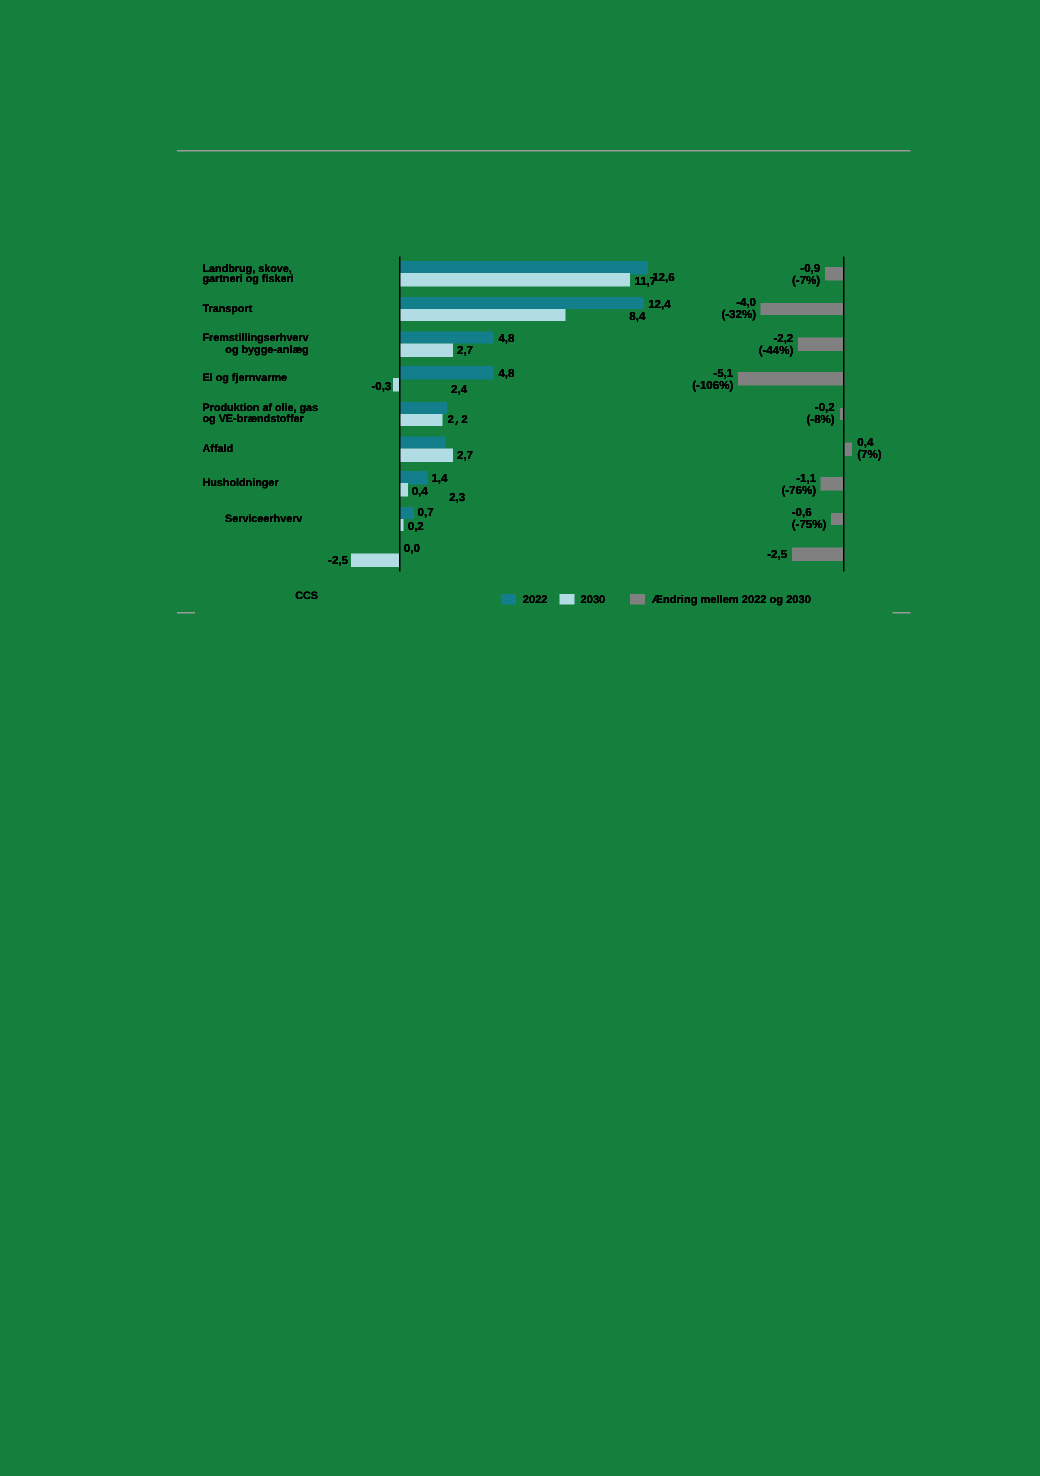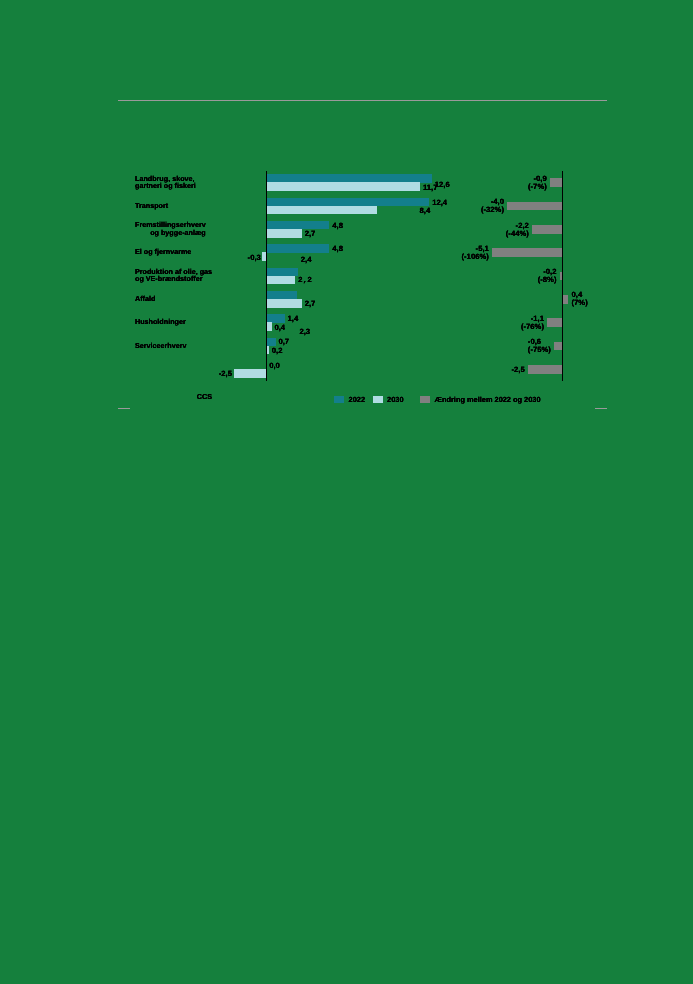--- a/index.html
+++ b/index.html
@@ -58,21 +58,21 @@
           <div>Produktion af olie, gas</div>
           <div>og VE-brændstoffer</div>
         </div>
     </div>
     <div class="lbl cat" style="top: 294.9px;">
       <div>Affald</div>
     </div>
     <div class="lbl cat" style="top: 318.2px;">
       <div>Husholdninger</div>
     </div>
-    <div class="lbl cat" style="top: 341.5px;">
+    <div class="lbl cat" style="top: 341.5px; margin-left: 15px;">
       <div>Serviceerhverv</div>
     </div>
     <div class="lbl cat right" style="right: 481px; top: 364.9px; margin-top: 28px;">
       <div>CCS</div>
     </div>
 
     <div id="bars">
         <div class="bar" style="top: 174.4px; height: 8.4px; background: rgb(19, 127, 140); left: 266.4px; width: 165.564px;"></div>
         <div class="lbl val" style="left: 434.764px; top: 181px;">12,6</div>
         <div class="bar" style="top: 182.4px; height: 8.8px; background: rgb(176, 220, 227); left: 266.4px; width: 153.738px;"></div>

